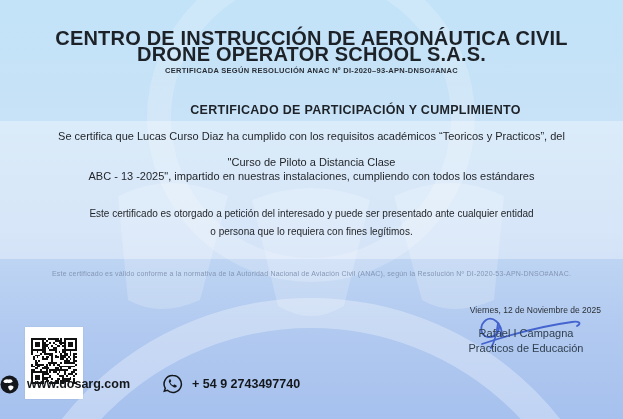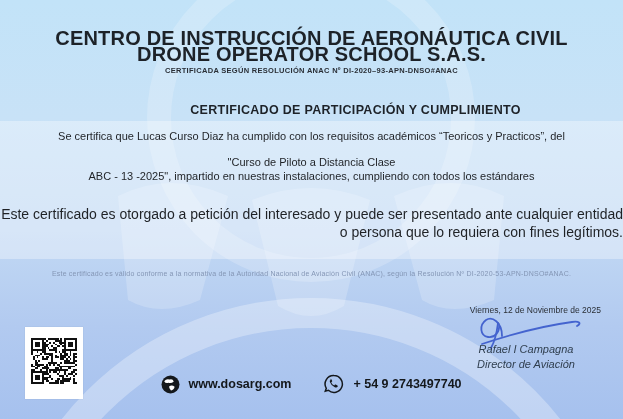--- a/index.html
+++ b/index.html
@@ -14,30 +14,30 @@
   .abs{position:absolute;}
   .center-text{left:0;width:623px;text-align:center;}
   
   .watermark{left:0;top:0;pointer-events:none;}
   
   .org-line{font-size:20px;font-weight:600;color:#1d2228;letter-spacing:.2px;line-height:16px;}
   .org-cert{font-size:7.5px;font-weight:600;color:#2a2f36;letter-spacing:.3px;margin-top:4px;}
   .cert-title{font-size:12.5px;font-weight:600;color:#1d2228;letter-spacing:.3px;}
   
   .body-text{font-size:11px;color:#1f2226;line-height:14px;}
-  .body-par3{font-size:14px;color:#1f2226;line-height:18px;text-align:right;}
+  .body-par3{font-size:10px;color:#1f2226;line-height:18px;}
   
   .legal{font-size:7px;color:#8496b5;letter-spacing:.2px;}
   
   .date-line{font-size:8.5px;color:#2a2f36;text-align:right;}
   .signer{text-align:center;font-size:11px;color:#2f3e4e;line-height:14.5px;}
   
   .qr-box{background:#ffffff;padding:6px;box-shadow:0 0 1px rgba(0,0,0,.15);}
   
-  .footer-row{left:0;width:623px;display:flex;justify-content:center;align-items:center;gap:8px;}
+  .footer-row{left:0;width:623px;display:flex;justify-content:flex-start;align-items:center;gap:8px;}
   .footer-text{font-size:12.5px;font-weight:600;color:#14181c;}
   .footer-gap{width:16px;}
   .icon{display:flex;align-items:center;}
 </style>
 </head>
 <body>
 
 <div class="certificate">
 
   <svg class="abs watermark" width="623" height="419" viewBox="0 0 623 419">
@@ -76,23 +76,23 @@
   <div class="abs date-line" style="top:305px;right:22px;width:250px;">Viernes, 12 de Noviembre de 2025</div>
 
   <svg class="abs" style="left:476px;top:314px;" width="118" height="36" viewBox="0 0 118 36">
     <g fill="none" stroke="#3b5bcc" stroke-width="1.8" stroke-linecap="round" opacity="0.92">
       <path d="M26,22 C26,8 16,2 10,6 C3,11 4,22 12,23 C19,24 24,18 23,10"></path>
       <path d="M22,9 C21,17 19,27 15,34"></path>
       <path d="M6,30 C30,22 66,12 96,8 C103,7 106,9 101,12"></path>
     </g>
   </svg>
 
-  <div class="abs signer" style="left:428px;top:342px;width:196px;font-style:italic;">
+  <div class="abs signer" style="left:428px;top:326px;width:196px;">
     <div>Rafael I Campagna</div>
-    <div>Director de Aviación</div>
+    <div>Practicos de Educación</div>
   </div>
 
   <div class="abs qr-box" style="left:25px;top:327px;">
     <svg id="qr-svg" width="46" height="56" viewBox="0 0 25 25" shape-rendering="crispEdges">
         <rect x="0" y="0" width="1" height="1" fill="#111"></rect>
         <rect x="1" y="0" width="1" height="1" fill="#111"></rect>
         <rect x="2" y="0" width="1" height="1" fill="#111"></rect>
         <rect x="3" y="0" width="1" height="1" fill="#111"></rect>
         <rect x="4" y="0" width="1" height="1" fill="#111"></rect>
         <rect x="5" y="0" width="1" height="1" fill="#111"></rect>

